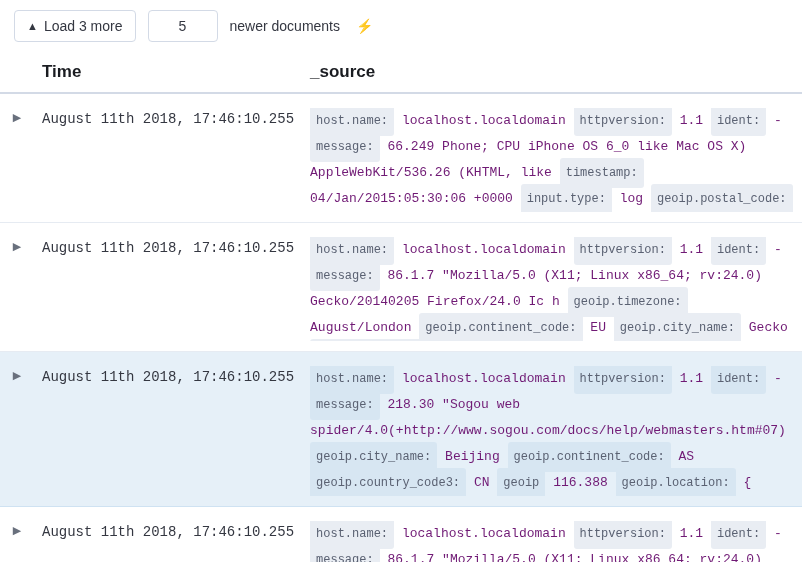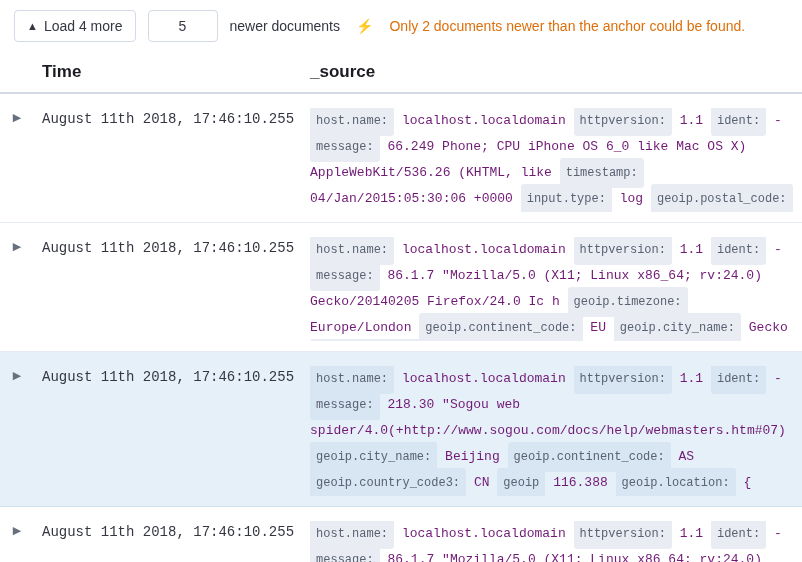--- a/index.html
+++ b/index.html
@@ -26,26 +26,25 @@
   .field { background: #e9edf3; color: #5a6172; padding: 8px 6px; border-radius: 3px; font-size: 12px; }
   .highlight .field { background: #d7e6f2; }
   .val { color: #701a75; }
 </style>
 </head>
 <body>
 
 <div class="top-bar">
   <button class="load-more-btn">
     <span class="caret">▲</span>
-    <span>Load 4 more</span>
+    <span>Load 3 more</span>
   </button>
   <input class="count-input" type="text" value="5" style="">
   <span class="newer-text">newer documents</span>
   <span class="bolt">⚡</span>
-  <span class="warn">Only 2 documents newer than the anchor could be found.</span>
 </div>
 
 <table class="table">
   <thead>
     <tr>
       <td class="col-toggle"></td>
       <td class="col-time">Time</td>
       <td>_source</td>
     </tr>
   </thead>
@@ -78,21 +77,21 @@
       <td class="toggle-cell">▶</td>
       <td class="time-cell">August 11th 2018, 17:46:10.255</td>
       <td class="source-cell">
         <div class="wrap">
           <span class="field">host.name:</span> <span class="val">localhost.localdomain</span>
           <span class="field">httpversion:</span> <span class="val">1.1</span>
           <span class="field">ident:</span> <span class="val">-</span>
           <span class="field">message:</span> <span class="val">86.1.7</span>
           <span class="val">"Mozilla/5.0 (X11; Linux x86_64; rv:24.0) Gecko/20140205 Firefox/24.0 Ic</span>
           <span class="val">h</span>
-          <span class="field">geoip.timezone:</span> <span class="val">Europe/London</span>
+          <span class="field">geoip.timezone:</span> <span class="val">August/London</span>
           <span class="field">geoip.continent_code:</span> <span class="val">EU</span>
           <span class="field">geoip.city_name:</span> <span class="val">Gecko</span>
           <span class="field">geoip.latitude:</span> 
            
            
            
            
            
         </div>
       </td>

